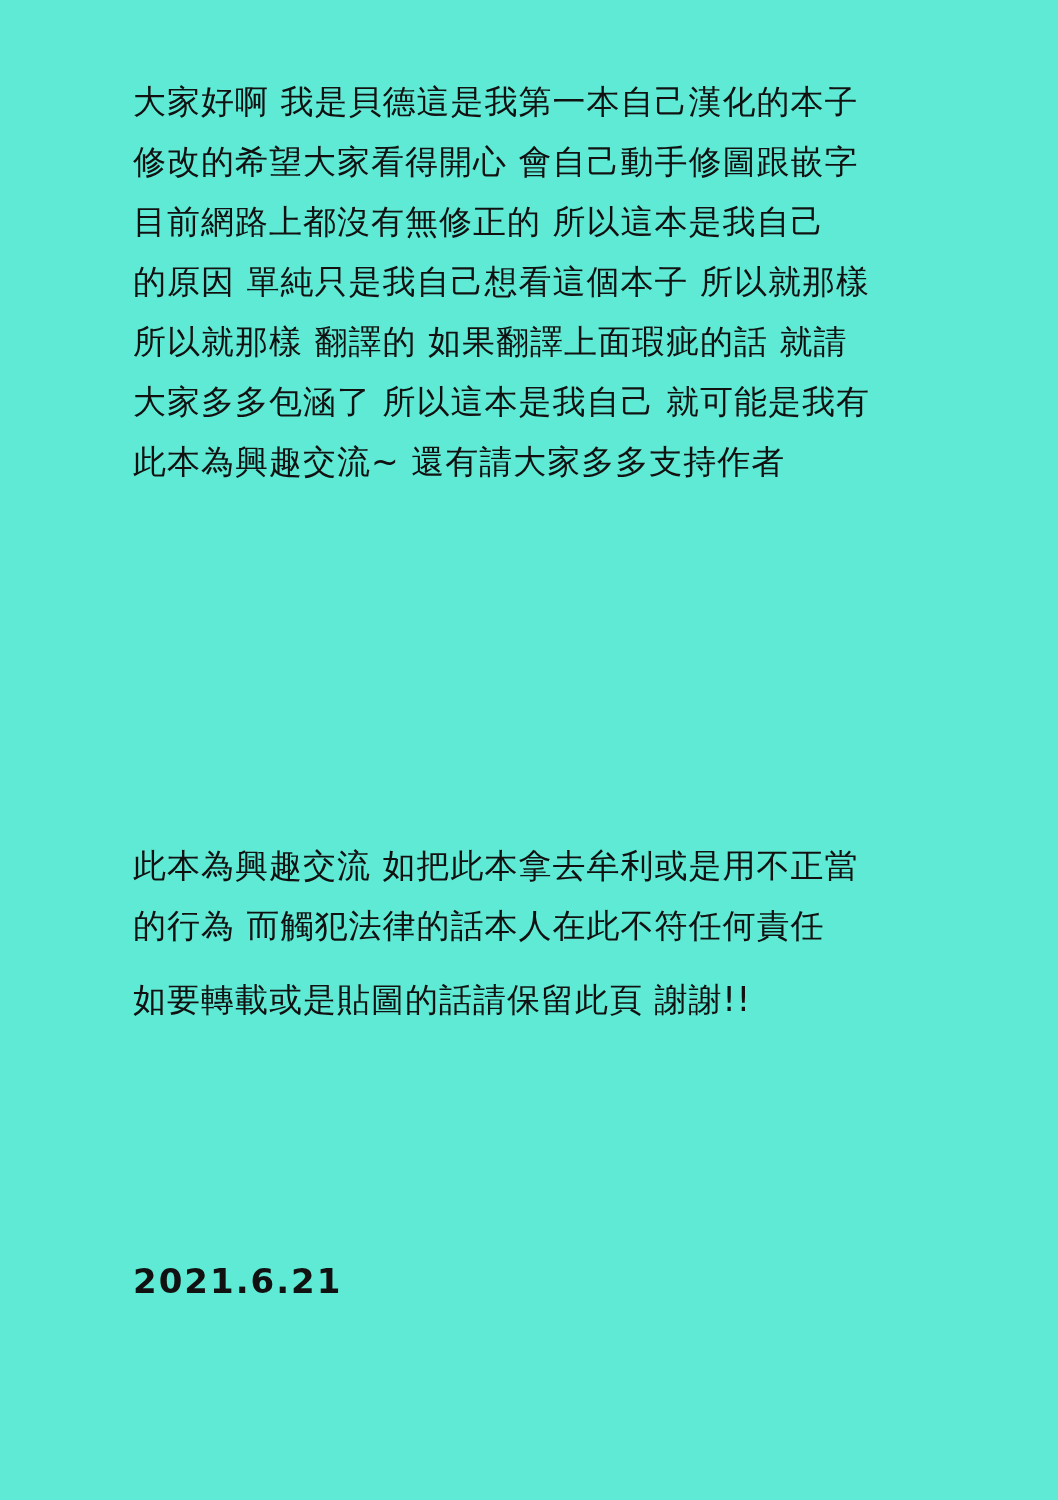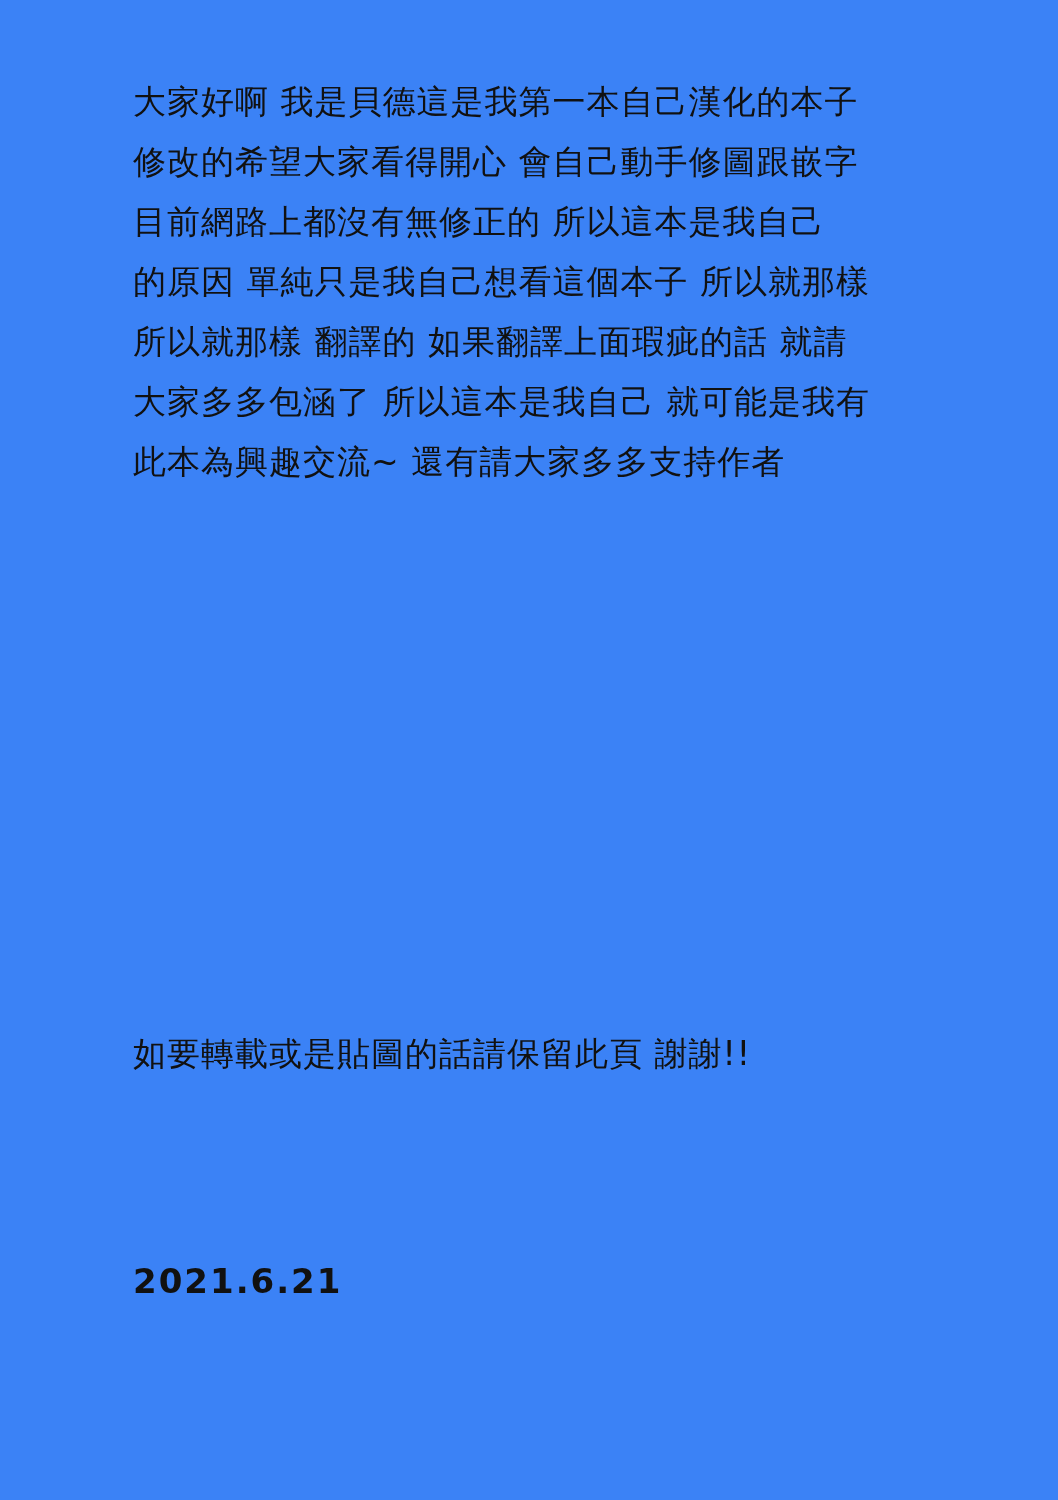--- a/index.html
+++ b/index.html
@@ -11,21 +11,21 @@
     width: 1058px;
     height: 1500px;
     position: relative;
     font-family: "DejaVu Sans", sans-serif;
     color: #0a0a0a;
     overflow: hidden;
   }
   .page {
     position: absolute;
     inset: 0;
-    background: #3b82f6;
+    background: #5eead4;
   }
   .note-block {
     position: absolute;
     left: 133px;
     width: 840px;
   }
   .note-line {
     font-size: 33px;
     line-height: 60px;
     letter-spacing: 1px;
@@ -33,21 +33,21 @@
     color: #111111;
     font-weight: 500;
   }
   #intro-block {
     top: 72px;
   }
   #disclaimer-block {
     top: 836px;
   }
   #repost-block {
-    top: 1024px;
+    top: 970px;
   }
   #date-block {
     top: 1255px;
     font-weight: bold;
   }
   .date-line {
     font-size: 34px;
     line-height: 52px;
     letter-spacing: 2px;
     white-space: pre;
@@ -62,20 +62,24 @@
   <div class="note-block" id="intro-block">
     <div class="note-line">大家好啊 我是貝德這是我第一本自己漢化的本子</div>
     <div class="note-line">修改的希望大家看得開心 會自己動手修圖跟嵌字</div>
     <div class="note-line">目前網路上都沒有無修正的 所以這本是我自己</div>
     <div class="note-line">的原因 單純只是我自己想看這個本子 所以就那樣</div>
     <div class="note-line">所以就那樣 翻譯的 如果翻譯上面瑕疵的話 就請</div>
     <div class="note-line">大家多多包涵了 所以這本是我自己 就可能是我有</div>
     <div class="note-line">此本為興趣交流~ 還有請大家多多支持作者</div>
   </div>
 
+  <div class="note-block" id="disclaimer-block">
+    <div class="note-line">此本為興趣交流 如把此本拿去牟利或是用不正當</div>
+    <div class="note-line">的行為 而觸犯法律的話本人在此不符任何責任</div>
+  </div>
 
   <div class="note-block" id="repost-block">
     <div class="note-line">如要轉載或是貼圖的話請保留此頁 謝謝!!</div>
   </div>
 
   <div class="note-block" id="date-block">
     <div class="date-line">2021.6.21</div>
   </div>
 
 </div>

